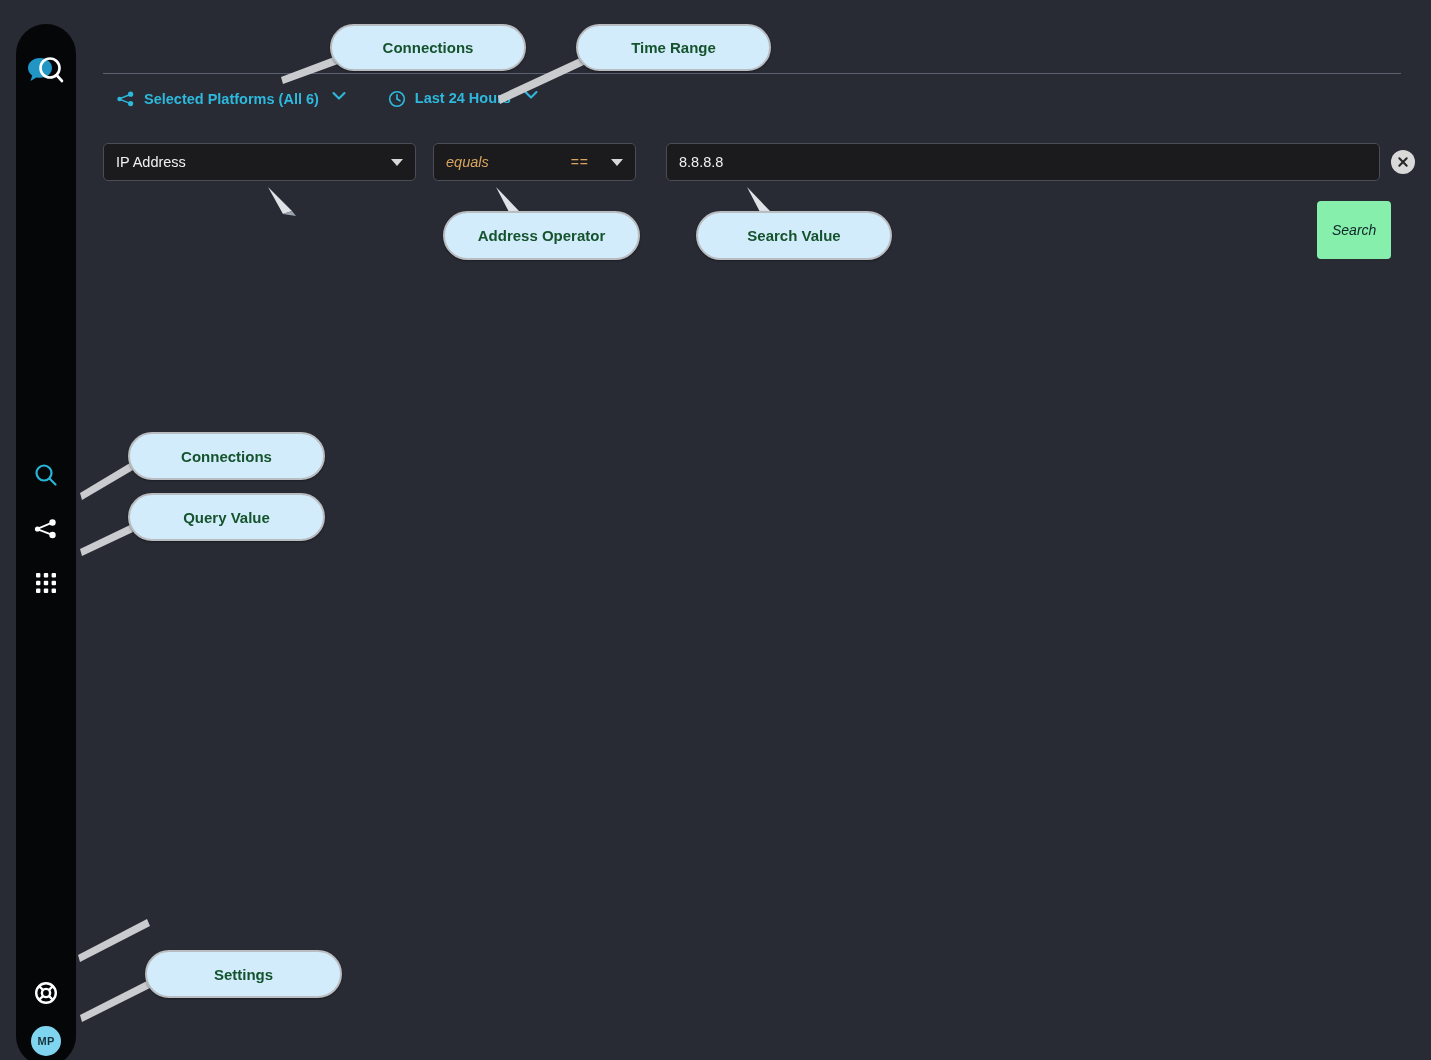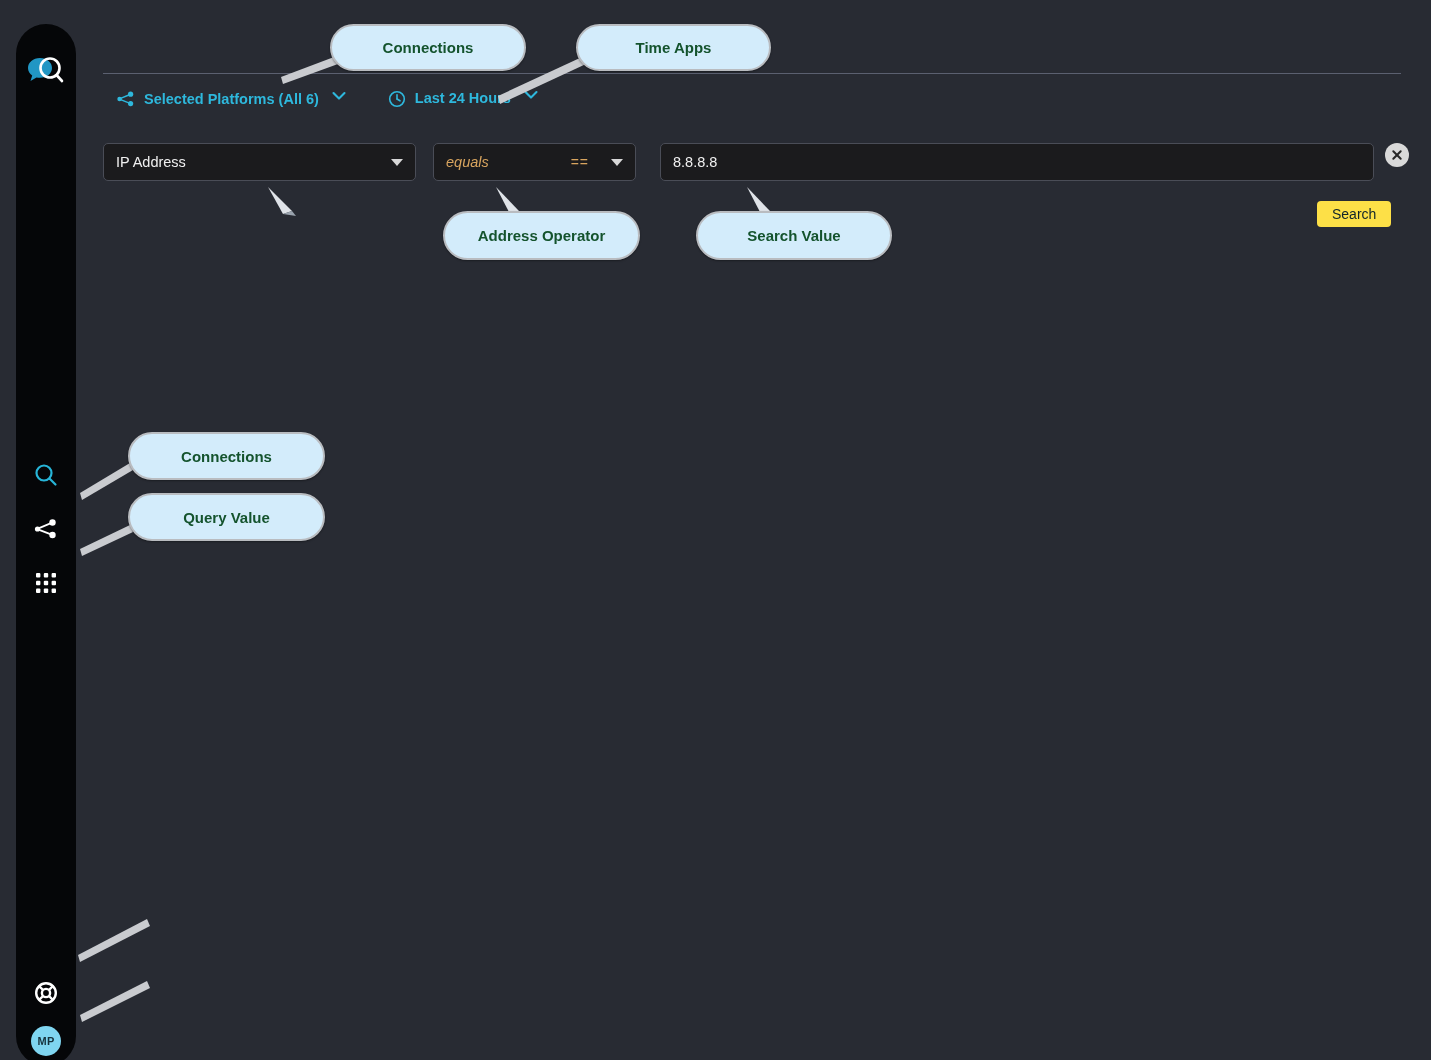--- a/index.html
+++ b/index.html
@@ -59,49 +59,49 @@
   .filter-chip {
     display: flex; align-items: flex-start; gap: 9px;
     color: #2eb8dd; font-size: 14.5px; font-weight: 600; cursor: pointer;
     white-space: nowrap;
   }
   .chev { display: inline-block; margin-left: 4px; }
 
   
   .query-row {
     position: absolute; left: 0; top: 143px;
-    display: flex; 
+    display: flex; align-items: center;
   }
   .field {
     height: 38px; background: #1b1b1d;
     border: 1px solid #4a4d57; border-radius: 5px;
     display: flex; align-items: center; padding: 0 12px;
     color: #f0f0f0; font-size: 14.5px;
   }
   .entity-field { width: 313px; justify-content: space-between; cursor: pointer; }
   .op-field { width: 203px; margin-left: 17px; cursor: pointer; justify-content: space-between; }
   .op-label { color: #d9a55f; font-style: italic; font-size: 14.5px; }
   .op-sym { color: #d9a55f; font-size: 14px; margin-left: auto; margin-right: 22px; letter-spacing: 1px; }
-  .val-field { width: 714px; margin-left: 24px; }
+  .val-field { width: 714px; margin-left: 30px; }
   .caret {
     width: 0; height: 0;
     border-left: 6px solid transparent; border-right: 6px solid transparent;
     border-top: 7px solid #d8d8d8;
   }
   .clear-btn {
     width: 24px; height: 24px; border-radius: 50%;
     background: #d9d9d9; margin-left: 11px; cursor: pointer;
     display: flex; align-items: center; justify-content: center;
   }
   .search-btn {
     position: absolute; left: 1214px; top: 201px;
-    background: #fde047; color: #10242b;
+    background: #86efac; color: #10242b;
     border: none; border-radius: 4px;
-    padding: 5px 15px; font-size: 14px; font-weight: 500;
-    cursor: pointer; font-family: "Liberation Sans", sans-serif;
+    padding: 21px 15px; font-size: 14px; font-weight: 500;
+    cursor: pointer; font-family: "Liberation Sans", sans-serif; font-style: italic;
   }
 
   
   .callout {
     position: absolute;
     background: #d3ecfb;
     border: 2px solid #b9bcc0;
     border-radius: 26px;
     color: #14532d;
     font-size: 15px; font-weight: bold;
@@ -258,35 +258,38 @@
     <polygon points="150,926 80,962 78,955 147,919" fill="#c9cbcf"></polygon>
 
     <polygon points="150,988 82,1022 80,1015 147,981" fill="#c9cbcf"></polygon>
   </svg>
 
   <div class="callout" style="left:330px;top:24px;width:196px;height:47px;">
     <span>Connections</span>
   </div>
 
   <div class="callout" style="left:576px;top:24px;width:195px;height:47px;">
-    <span>Time Apps</span>
+    <span>Time Range</span>
   </div>
 
 
   <div class="callout" style="left:443px;top:211px;width:197px;height:49px;">
     <span>Address Operator</span>
   </div>
 
   <div class="callout" style="left:696px;top:211px;width:196px;height:49px;">
     <span>Search Value</span>
   </div>
 
   <div class="callout" style="left:128px;top:432px;width:197px;height:48px;">
     <span>Connections</span>
   </div>
 
   <div class="callout" style="left:128px;top:493px;width:197px;height:48px;">
     <span>Query Value</span>
   </div>
 
 
+  <div class="callout" style="left:145px;top:950px;width:197px;height:48px;">
+    <span>Settings</span>
+  </div>
 
 </div>
 
 </body></html>

